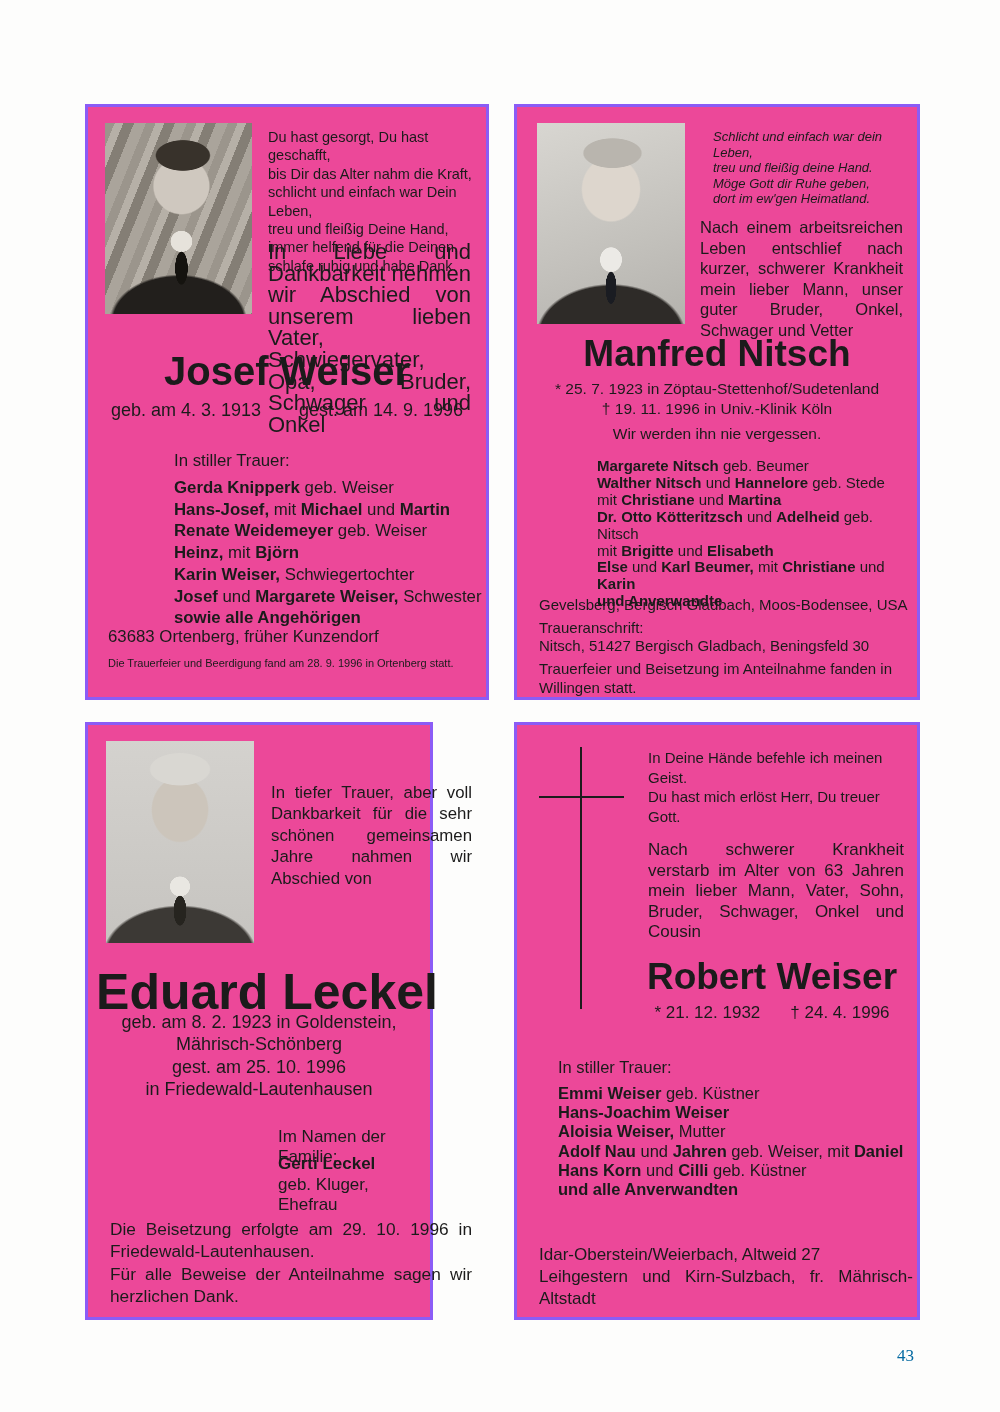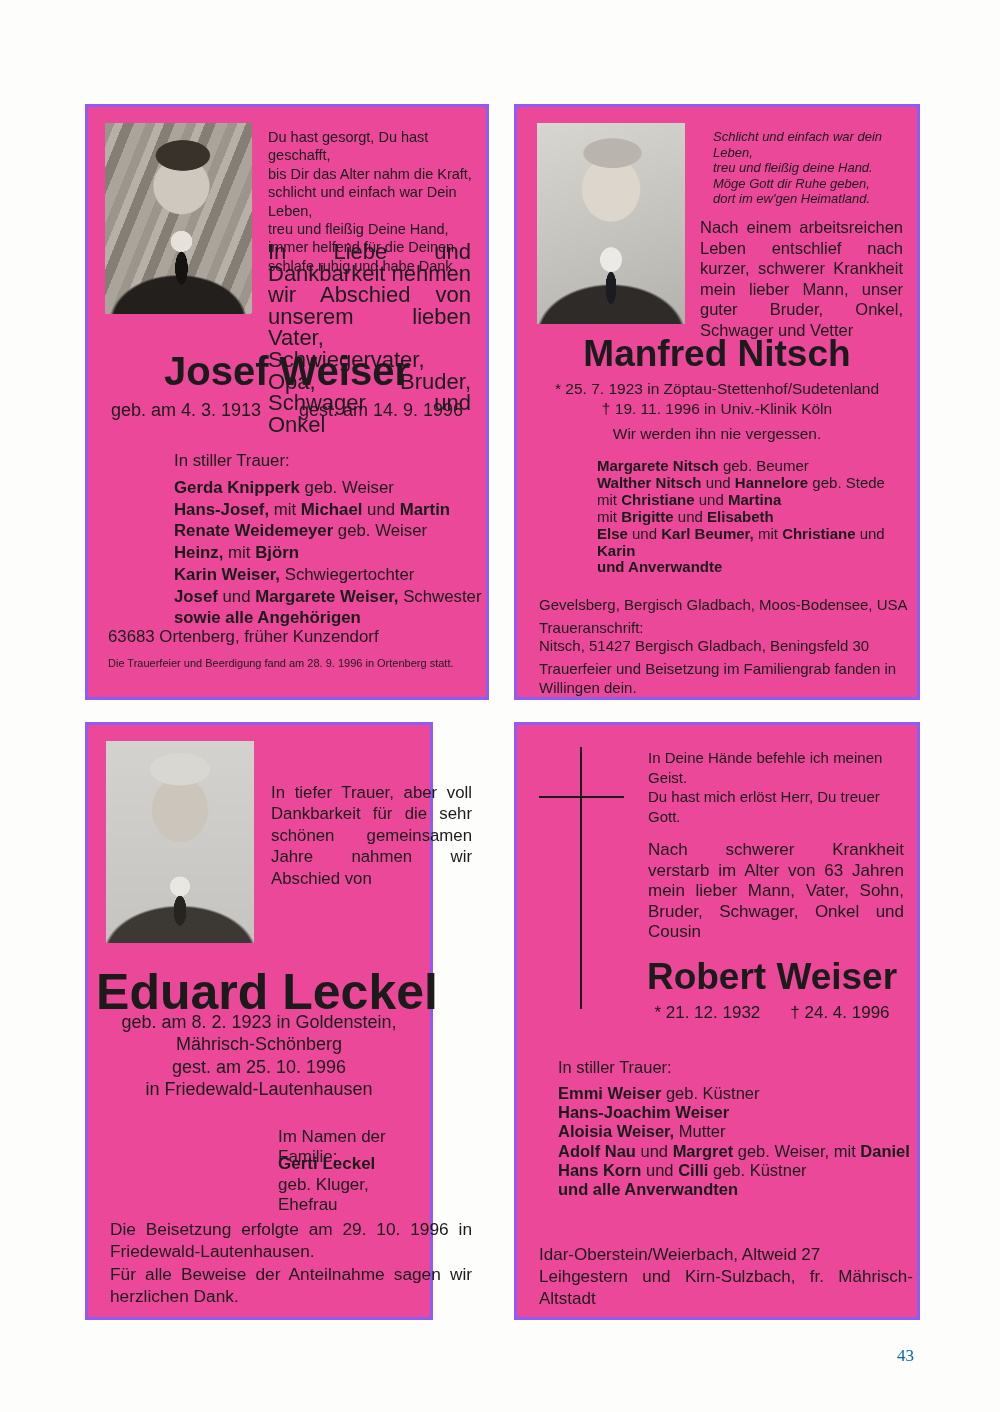--- a/index.html
+++ b/index.html
@@ -138,28 +138,29 @@
 dort im ew'gen Heimatland.</div>
   <div class="abs b2-intro just">Nach einem arbeitsreichen Leben entschlief nach kurzer, schwerer Krankheit mein lieber Mann, unser guter Bruder, Onkel, Schwager und Vetter</div>
   <div class="abs b2-name center">Manfred Nitsch</div>
   <div class="abs b2-born center">* 25. 7. 1923 in Zöptau-Stettenhof/Sudetenland</div>
   <div class="abs b2-died center">† 19. 11. 1996 in Univ.-Klinik Köln</div>
   <div class="abs b2-motto center">Wir werden ihn nie vergessen.</div>
   <div class="abs b2-mourners">
     <div><span class="bb">Margarete Nitsch</span><span> geb. Beumer</span></div>
     <div><span class="bb">Walther Nitsch</span><span> und </span><span class="bb">Hannelore</span><span> geb. Stede</span></div>
     <div><span>mit </span><span class="bb">Christiane</span><span> und </span><span class="bb">Martina</span></div>
+    <div><span class="bb">Dr. Otto Kötteritzsch</span><span> und </span><span class="bb">Adelheid</span><span> geb. Nitsch</span></div>
     <div><span>mit </span><span class="bb">Brigitte</span><span> und </span><span class="bb">Elisabeth</span></div>
     <div><span class="bb">Else</span><span> und </span><span class="bb">Karl Beumer,</span><span> mit </span><span class="bb">Christiane</span><span> und </span><span class="bb">Karin</span></div>
     <div><span class="bb">und Anverwandte</span></div>
   </div>
   <div class="abs b2-res">Gevelsberg, Bergisch Gladbach, Moos-Bodensee, USA</div>
   <div class="abs b2-clabel">Traueranschrift:</div>
   <div class="abs b2-caddr">Nitsch, 51427 Bergisch Gladbach, Beningsfeld 30</div>
-  <div class="abs b2-funeral">Trauerfeier und Beisetzung im Familiengrab fanden in Willingen dein.</div>
+  <div class="abs b2-funeral">Trauerfeier und Beisetzung im Anteilnahme fanden in Willingen statt.</div>
 </div>
 
 <div class="box" id="b3">
   <div class="photo photo-eduard b3-photo"></div>
   <div class="abs b3-intro just">In tiefer Trauer, aber voll Dankbarkeit für die sehr schönen gemeinsamen Jahre nahmen wir Abschied von</div>
   <div class="abs b3-name center">Eduard Leckel</div>
   <div class="abs b3-dates center pre">geb. am 8. 2. 1923 in Goldenstein,
 Mährisch-Schönberg
 gest. am 25. 10. 1996
 in Friedewald-Lautenhausen</div>
@@ -178,21 +179,21 @@
   <div class="abs b4-intro just">Nach schwerer Krankheit verstarb im Alter von 63 Jahren mein lieber Mann, Vater, Sohn, Bruder, Schwager, Onkel und Cousin</div>
   <div class="abs b4-name">Robert Weiser</div>
   <div class="abs b4-dates">
     <span>* 21. 12. 1932</span><span>† 24. 4. 1996</span>
   </div>
   <div class="abs b4-mlabel">In stiller Trauer:</div>
   <div class="abs b4-mourners">
     <div><span class="bb">Emmi Weiser</span><span> geb. Küstner</span></div>
     <div><span class="bb">Hans-Joachim Weiser</span></div>
     <div><span class="bb">Aloisia Weiser,</span><span> Mutter</span></div>
-    <div><span class="bb">Adolf Nau</span><span> und </span><span class="bb">Margret</span><span> geb. Weiser, mit </span><span class="bb">Daniel</span></div>
+    <div><span class="bb">Adolf Nau</span><span> und </span><span class="bb">Jahren</span><span> geb. Weiser, mit </span><span class="bb">Daniel</span></div>
     <div><span class="bb">Hans Korn</span><span> und </span><span class="bb">Cilli</span><span> geb. Küstner</span></div>
     <div><span class="bb">und alle Anverwandten</span></div>
   </div>
   <div class="abs b4-addr1">Idar-Oberstein/Weierbach, Altweid 27</div>
   <div class="abs b4-addr2 just">Leihgestern und Kirn-Sulzbach, fr. Mährisch-Altstadt</div>
 </div>
 
 <div class="page-num">43</div>
 
 </body></html>

